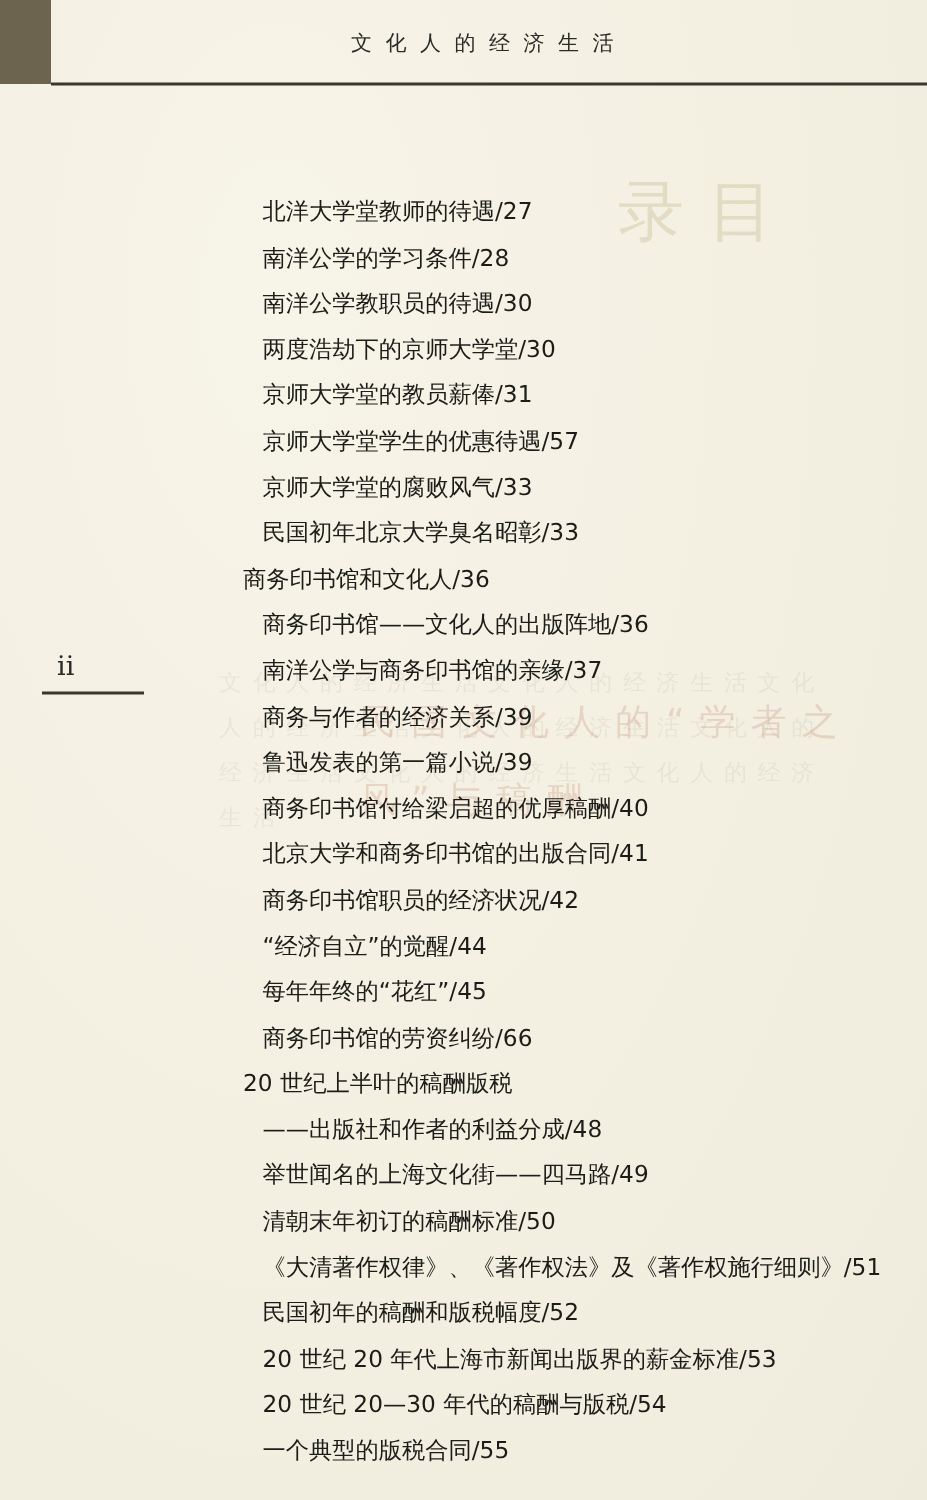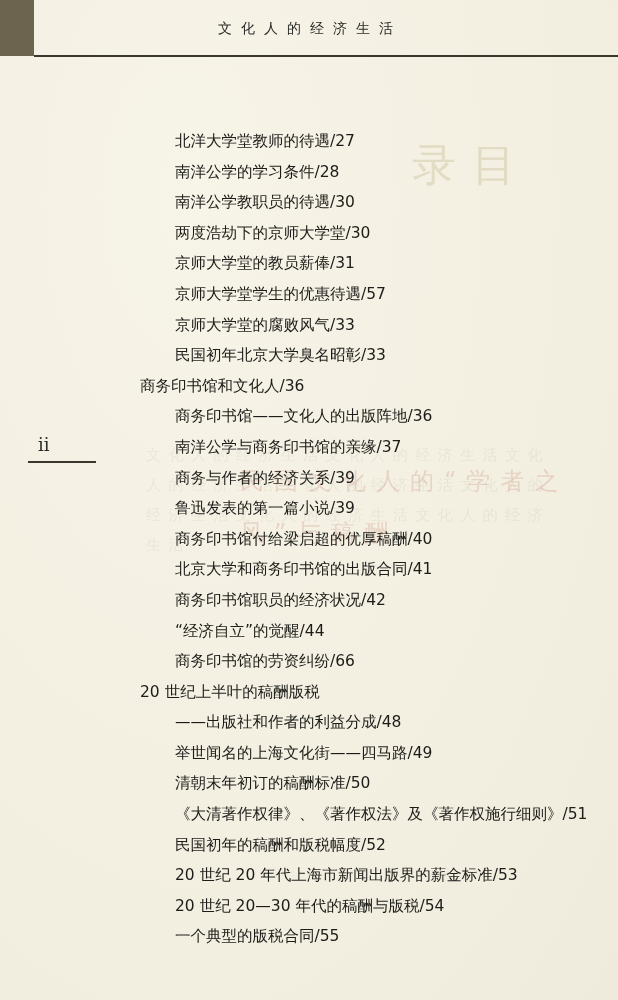--- a/index.html
+++ b/index.html
@@ -29,21 +29,21 @@
     left: 0;
     top: 0;
     width: 34px;
     height: 56px;
     background: #6d6450;
   }
 
   
   .running-head {
     position: absolute;
-    left: 70px;
+    left: 86px;
     top: 20px;
     width: 480px;
     text-align: center;
     font-size: 14px;
     letter-spacing: 9px;
     color: #2b2b28;
     font-family: Liberation Mono, monospace;
   }
   .running-head-rule {
     position: absolute;
@@ -51,21 +51,21 @@
     top: 55px;
     width: 584px;
     height: 2px;
     background: #3a372e;
   }
 
   
   .watermark {
     position: absolute;
     right: 86px;
-    top: 136px;
+    top: 112px;
     font-size: 44px;
     letter-spacing: 16px;
     color: #e0d9bf;
     opacity: .85;
     user-select: none;
   }
   .ghost-layer {
     position: absolute;
     left: 150px;
     top: 440px;
@@ -118,21 +118,21 @@
     top: 126px;
     width: 450px;
   }
   .toc-entry {
     font-size: 15.5px;
     line-height: 30.6px;
     color: #1c1c18;
     white-space: nowrap;
     font-family: "DejaVu Sans", "Liberation Sans", sans-serif;
   }
-  .lvl-1 { padding-left: 0px; }
+  .lvl-1 { padding-left: 0px; margin-left: 22px; }
   .lvl-2 { padding-left: 35px; }
   .lvl-3 { padding-left: 35px; }
 </style>
 </head>
 <body>
 
 <div id="page">
 
   <div class="corner-bar"></div>
 
@@ -157,20 +157,21 @@
       <div class="toc-entry lvl-2">民国初年北京大学臭名昭彰/33</div>
       <div class="toc-entry lvl-1">商务印书馆和文化人/36</div>
       <div class="toc-entry lvl-2">商务印书馆——文化人的出版阵地/36</div>
       <div class="toc-entry lvl-2">南洋公学与商务印书馆的亲缘/37</div>
       <div class="toc-entry lvl-2">商务与作者的经济关系/39</div>
       <div class="toc-entry lvl-2">鲁迅发表的第一篇小说/39</div>
       <div class="toc-entry lvl-2">商务印书馆付给梁启超的优厚稿酬/40</div>
       <div class="toc-entry lvl-2">北京大学和商务印书馆的出版合同/41</div>
       <div class="toc-entry lvl-2">商务印书馆职员的经济状况/42</div>
       <div class="toc-entry lvl-2">“经济自立”的觉醒/44</div>
+      <div class="toc-entry lvl-2">每年年终的“花红”/45</div>
       <div class="toc-entry lvl-2">商务印书馆的劳资纠纷/66</div>
       <div class="toc-entry lvl-1">20 世纪上半叶的稿酬版税</div>
       <div class="toc-entry lvl-3">——出版社和作者的利益分成/48</div>
       <div class="toc-entry lvl-2">举世闻名的上海文化街——四马路/49</div>
       <div class="toc-entry lvl-2">清朝末年初订的稿酬标准/50</div>
       <div class="toc-entry lvl-2">《大清著作权律》、《著作权法》及《著作权施行细则》/51</div>
       <div class="toc-entry lvl-2">民国初年的稿酬和版税幅度/52</div>
       <div class="toc-entry lvl-2">20 世纪 20 年代上海市新闻出版界的薪金标准/53</div>
       <div class="toc-entry lvl-2">20 世纪 20—30 年代的稿酬与版税/54</div>
       <div class="toc-entry lvl-2">一个典型的版税合同/55</div>

